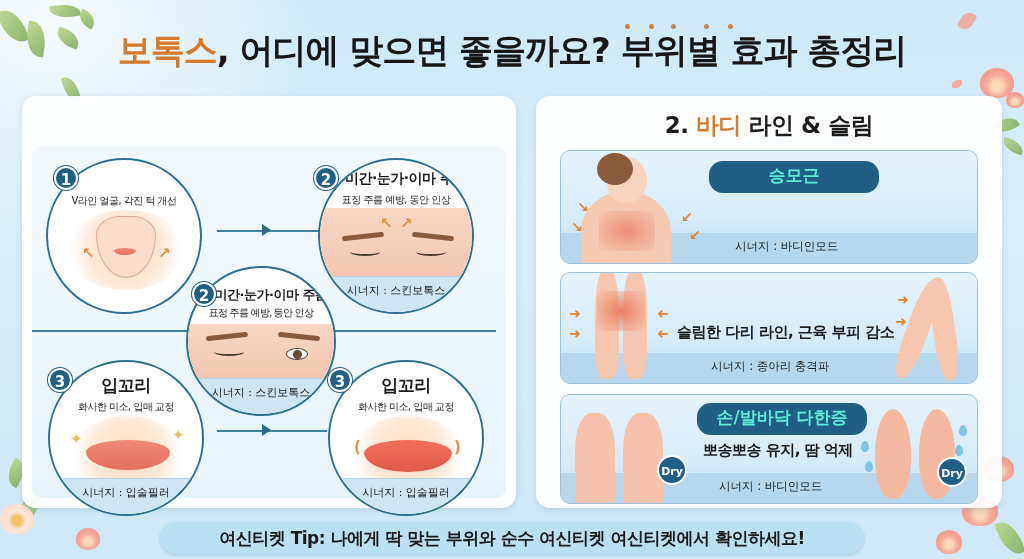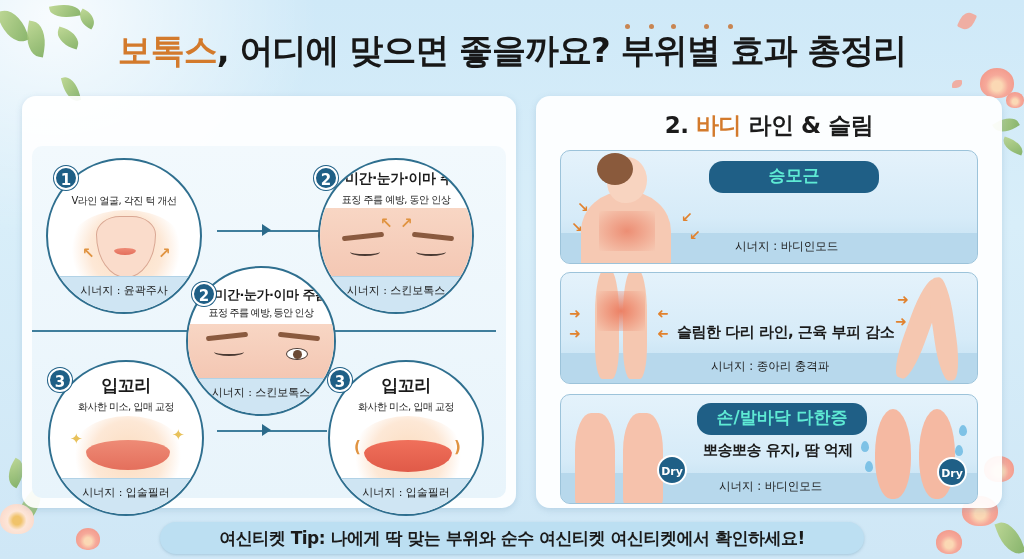--- a/index.html
+++ b/index.html
@@ -145,21 +145,20 @@
   <div class="connector" style="left:10px;top:234px;width:170px;"></div>
   <div class="connector" style="left:300px;top:234px;width:174px;"></div>
 
   <div class="circle" style="left:24px;top:62px;width:156px;height:156px;">
     <div class="warm-glow" style="left:18px;top:50px;width:120px;height:80px;"></div>
     <div class="face-shape" style="left:48px;top:56px;width:60px;height:62px;"></div>
     <div class="lips" style="left:66px;top:88px;width:22px;height:7px;"></div>
     <div class="arrow-up" style="left:34px;top:84px;">↖</div>
     <div class="arrow-up" style="left:110px;top:84px;">↗</div>
     <div class="c-sub" style="top:34px;">V라인 얼굴, 각진 턱 개선</div>
-    <div class="c-syn">시너지 : 윤곽주사</div>
   </div>
   <div class="badge" style="left:32px;top:70px;">1</div>
 
   <div class="circle" style="left:296px;top:62px;width:156px;height:156px;">
     <div class="skin-band" style="left:0;top:48px;width:156px;height:80px;"></div>
     <div class="brow" style="left:22px;top:74px;width:42px;transform:rotate(-6deg);"></div>
     <div class="brow" style="left:92px;top:74px;width:42px;transform:rotate(6deg);"></div>
     <div class="eye-closed" style="left:30px;top:88px;width:30px;"></div>
     <div class="eye-closed" style="left:96px;top:88px;width:30px;"></div>
     <div class="arrow-up" style="left:60px;top:54px;">↖</div>

